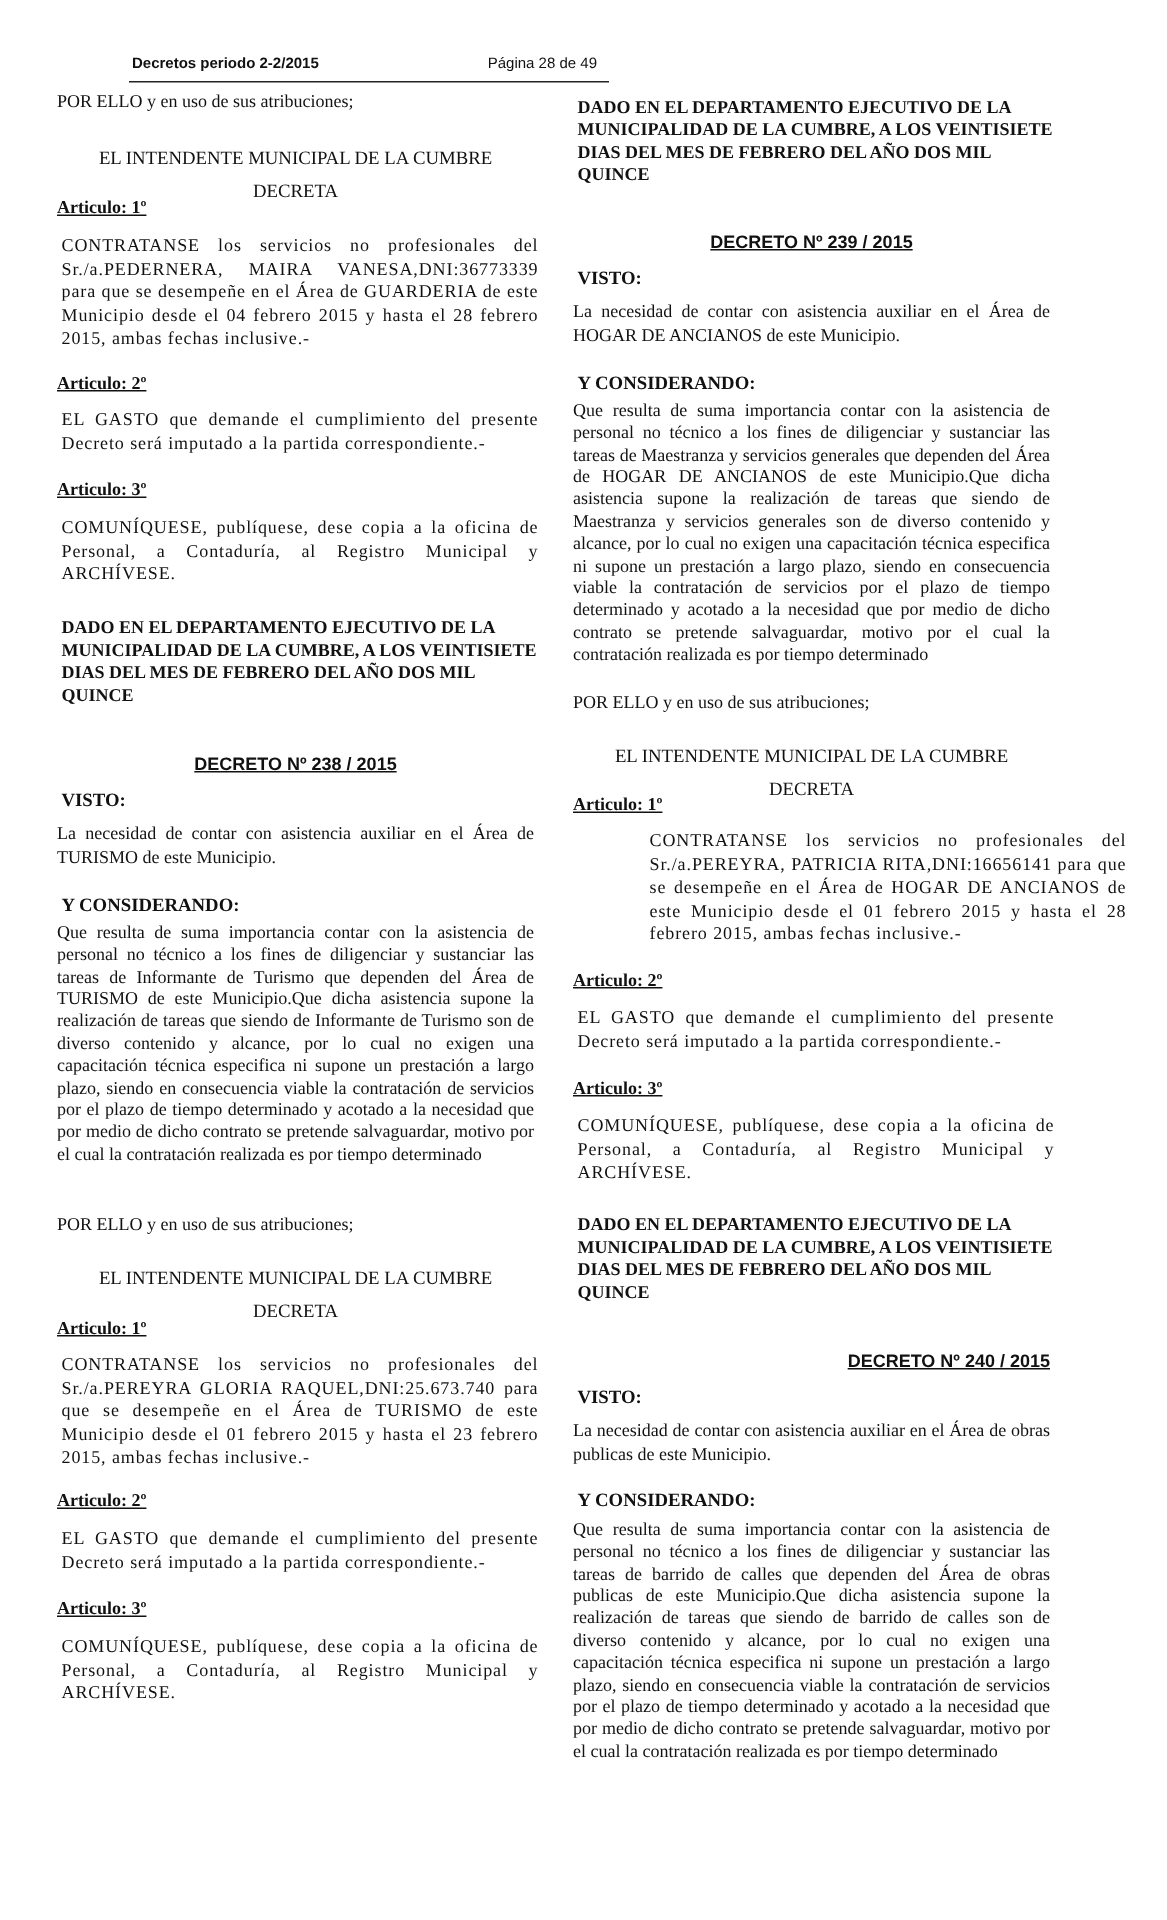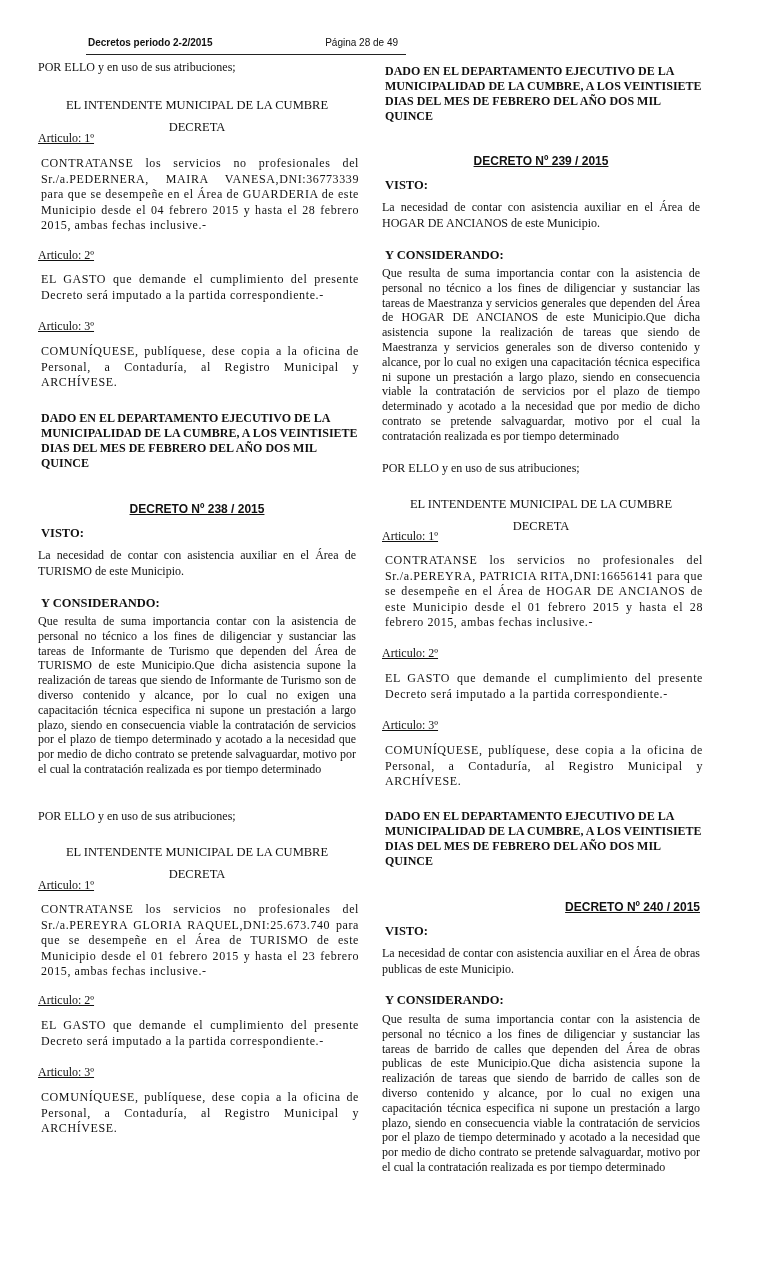--- a/index.html
+++ b/index.html
@@ -7,21 +7,21 @@
          font-family: "Liberation Serif", serif; color: #111; }
   .header { position: absolute; left: 38px; top: 34px; width: 320px; height: 20px;
             border-bottom: 1.5px solid #222; font-family: "Liberation Sans", sans-serif; font-size: 10px; margin-left: 48px; }
   .header .left { position: absolute; left: 2px; top: 3px; font-weight: bold; }
   .header .right { position: absolute; right: 8px; top: 3px; }
   .col { position: absolute; width: 318px; }
   .col.l { left: 38px; top: 60px; }
   .col.r { left: 382px; top: 60px; }
   .p { font-size: 12px; line-height: 15.5px; margin: 0; text-align: justify; }
   .center { text-align: center; font-size: 12.5px; line-height: 16px; margin-top: 11px; }
-  .art { font-weight: normal; text-decoration: underline; font-size: 12px; margin: 0; }
+  .art { font-weight: bold; text-decoration: underline; font-size: 12px; margin: 0; }
   .indent { padding-left: 3px; }
   .spaced { letter-spacing: 0.6px; }
   .dado { font-weight: bold; font-size: 12px; line-height: 15px; padding-left: 2px; margin: 1px; }
   .dtitle { font-family: "Liberation Sans", sans-serif; font-weight: bold; text-decoration: underline;
             font-size: 12px; text-align: center; }
   .visto { font-weight: bold; font-size: 12.5px; padding-left: 3px; }
   .block { position: absolute; left: 0; width: 318px; }
 </style>
 </head>
 <body>
@@ -71,21 +71,21 @@
   <div class="block dtitle" style="top:94px;">DECRETO Nº 239 / 2015</div>
   <div class="block visto" style="top:118px;">VISTO:</div>
   <div class="block p" style="top:140px;">La necesidad de contar con asistencia auxiliar en el Área de HOGAR DE ANCIANOS de este Municipio.</div>
   <div class="block visto" style="top:188px;">Y CONSIDERANDO:</div>
   <div class="block p" style="top:206px; line-height:14.8px;">Que resulta de suma importancia contar con la asistencia de personal no técnico a los fines de diligenciar y sustanciar las tareas de Maestranza y servicios generales que dependen del Área de HOGAR DE ANCIANOS de este Municipio.Que dicha asistencia supone la realización de tareas que siendo de Maestranza y servicios generales son de diverso contenido y alcance, por lo cual no exigen una capacitación técnica especifica ni supone un prestación a largo plazo, siendo en consecuencia viable la contratación de servicios por el plazo de tiempo determinado y acotado a la necesidad que por medio de dicho contrato se pretende salvaguardar, motivo por el cual la contratación realizada es por tiempo determinado</div>
 
   <div class="block p" style="top:401px;">POR ELLO y en uso de sus atribuciones;</div>
   <div class="block center" style="top:425px;">EL INTENDENTE MUNICIPAL DE LA CUMBRE</div>
   <div class="block center" style="top:447px;">DECRETA</div>
   <div class="block art" style="top:469px;">Articulo: 1º</div>
-  <div class="block p indent spaced" style="top:493px;">CONTRATANSE los servicios no profesionales del Sr./a.PEREYRA, PATRICIA RITA,DNI:16656141 para que se desempeñe en el Área de HOGAR DE ANCIANOS de este Municipio desde el 01 febrero 2015 y hasta el 28 febrero 2015, ambas fechas inclusive.-</div>
+  <div class="block p indent spaced" style="top:493px;margin-left:48px;">CONTRATANSE los servicios no profesionales del Sr./a.PEREYRA, PATRICIA RITA,DNI:16656141 para que se desempeñe en el Área de HOGAR DE ANCIANOS de este Municipio desde el 01 febrero 2015 y hasta el 28 febrero 2015, ambas fechas inclusive.-</div>
 
   <div class="block art" style="top:586px;">Articulo: 2º</div>
   <div class="block p indent spaced" style="top:611px;">EL GASTO que demande el cumplimiento del presente Decreto será imputado a la partida correspondiente.-</div>
   <div class="block art" style="top:658px;">Articulo: 3º</div>
   <div class="block p indent spaced" style="top:683px;">COMUNÍQUESE, publíquese, dese copia a la oficina de Personal, a Contaduría, al Registro Municipal y ARCHÍVESE.</div>
 
   <div class="block dado" style="top:748px;">DADO EN EL DEPARTAMENTO EJECUTIVO DE LA MUNICIPALIDAD DE LA CUMBRE, A LOS VEINTISIETE DIAS DEL MES DE FEBRERO DEL AÑO DOS MIL QUINCE</div>
 
   <div class="block dtitle" style="top:840px;text-align:right;">DECRETO Nº 240 / 2015</div>
   <div class="block visto" style="top:864px;">VISTO:</div>

